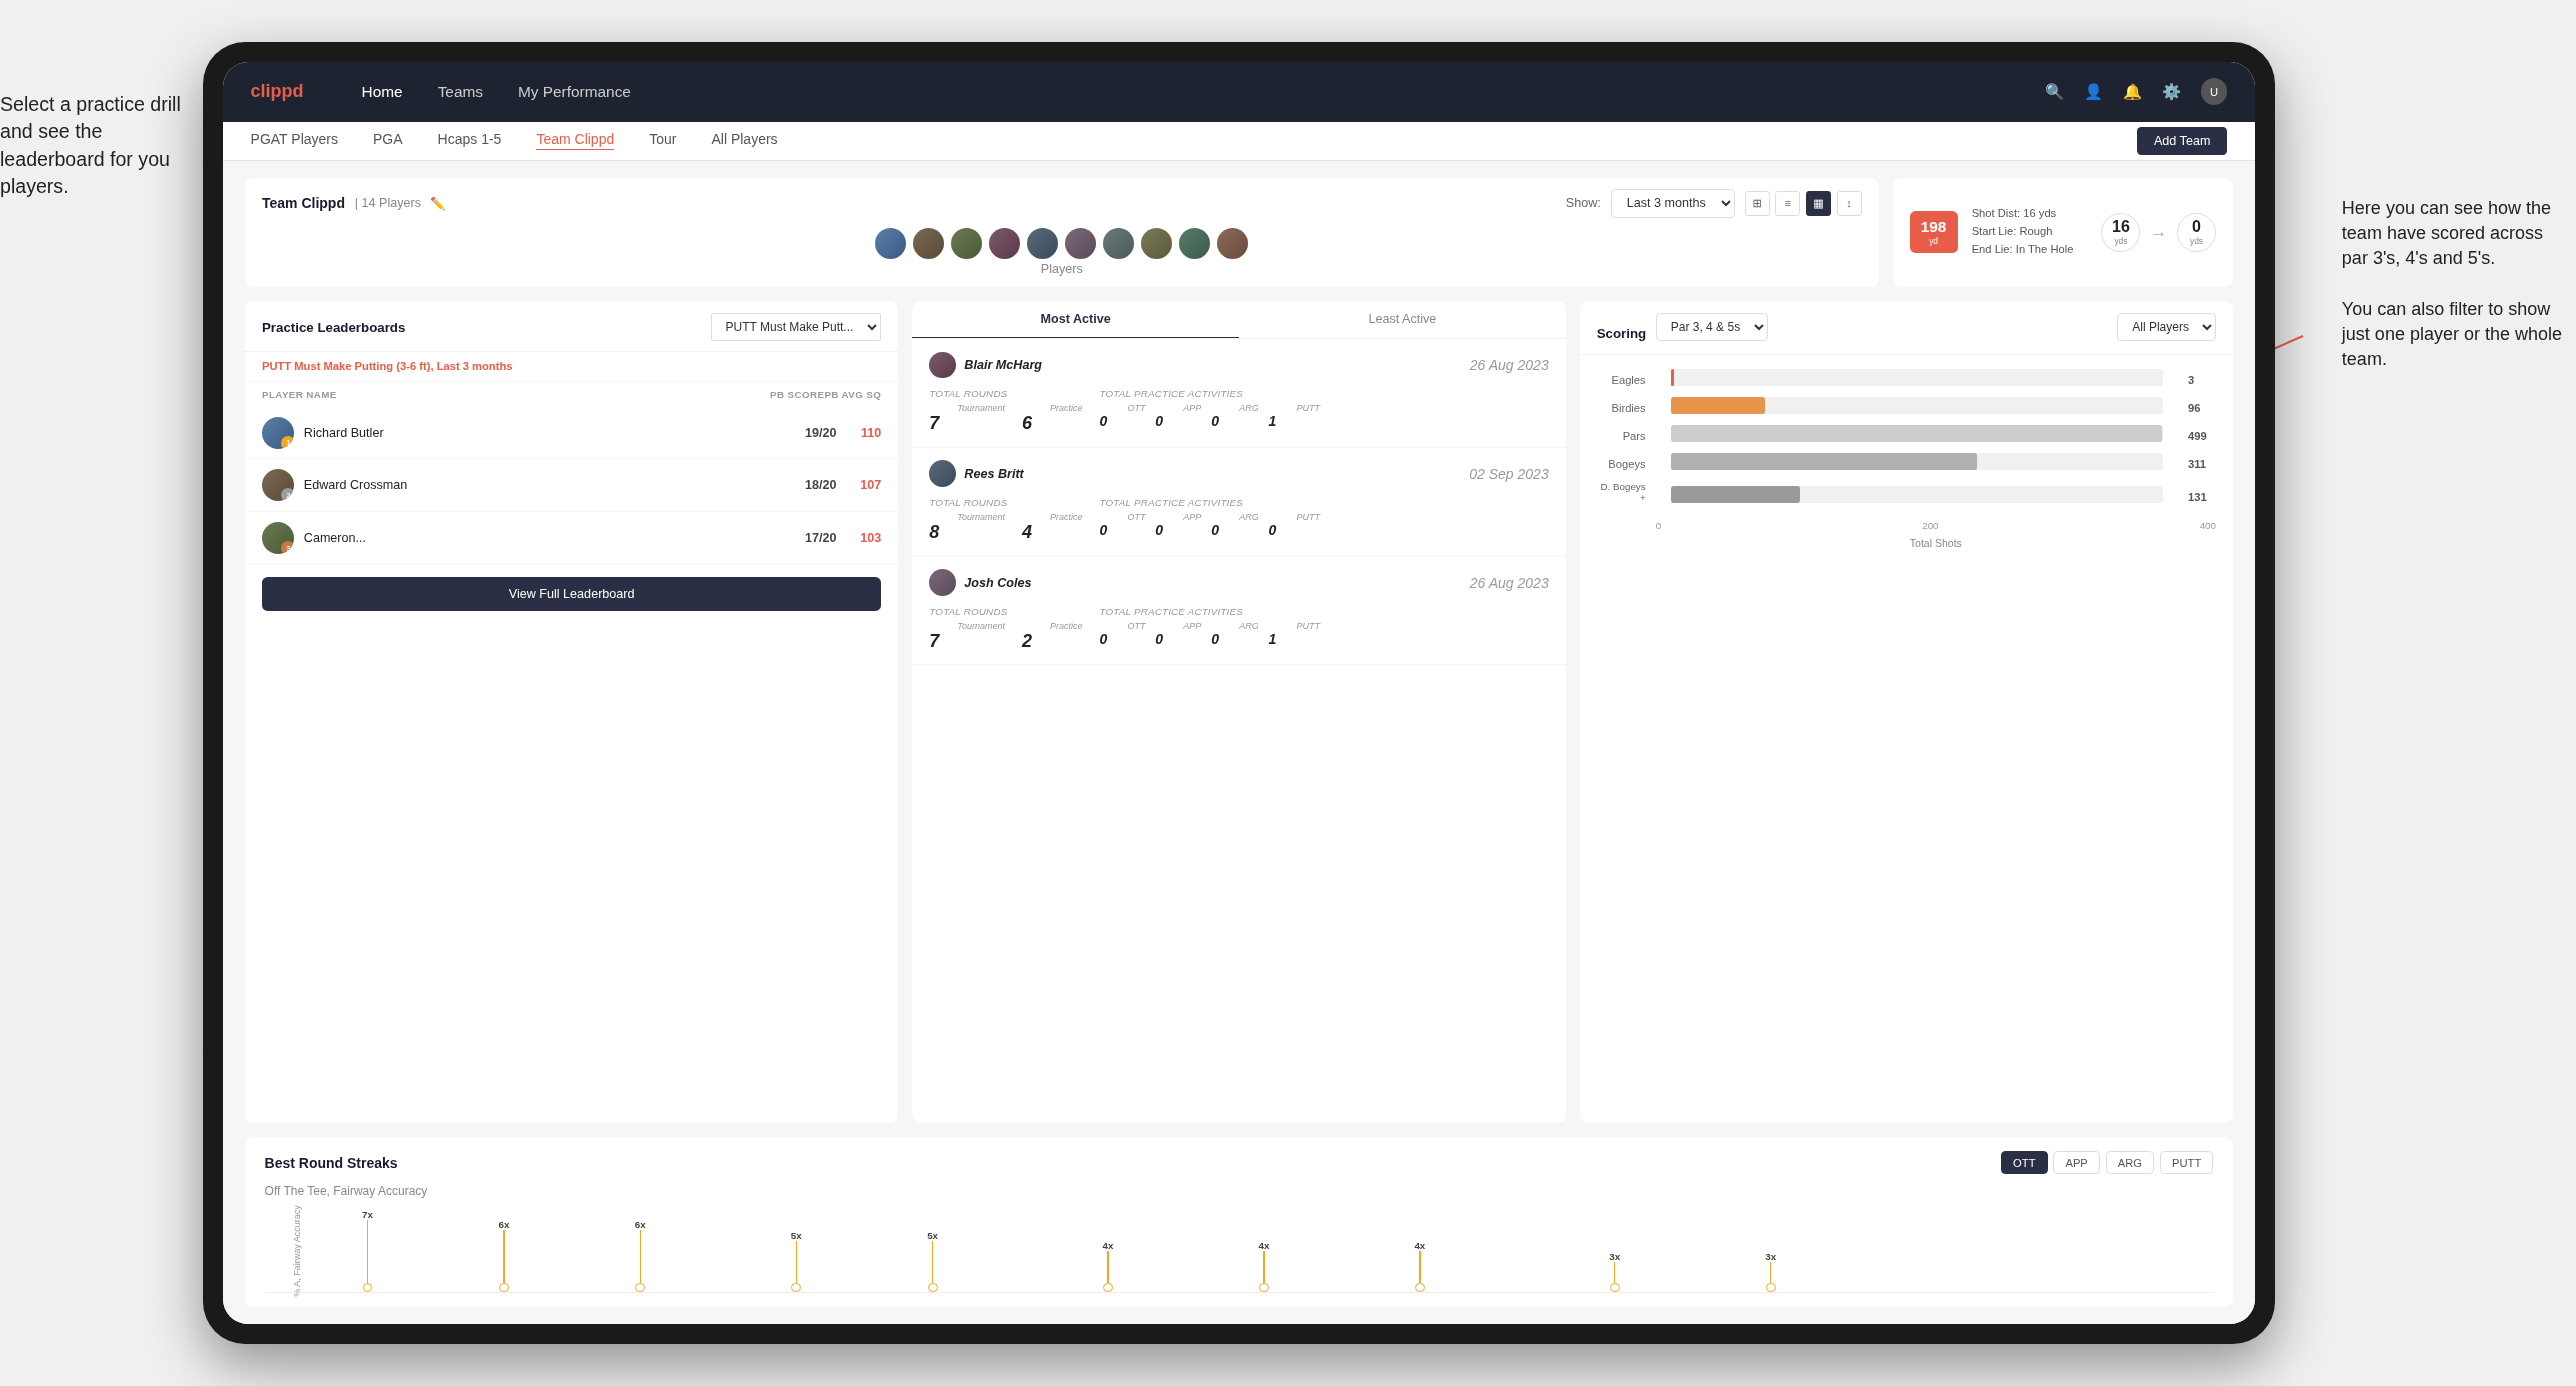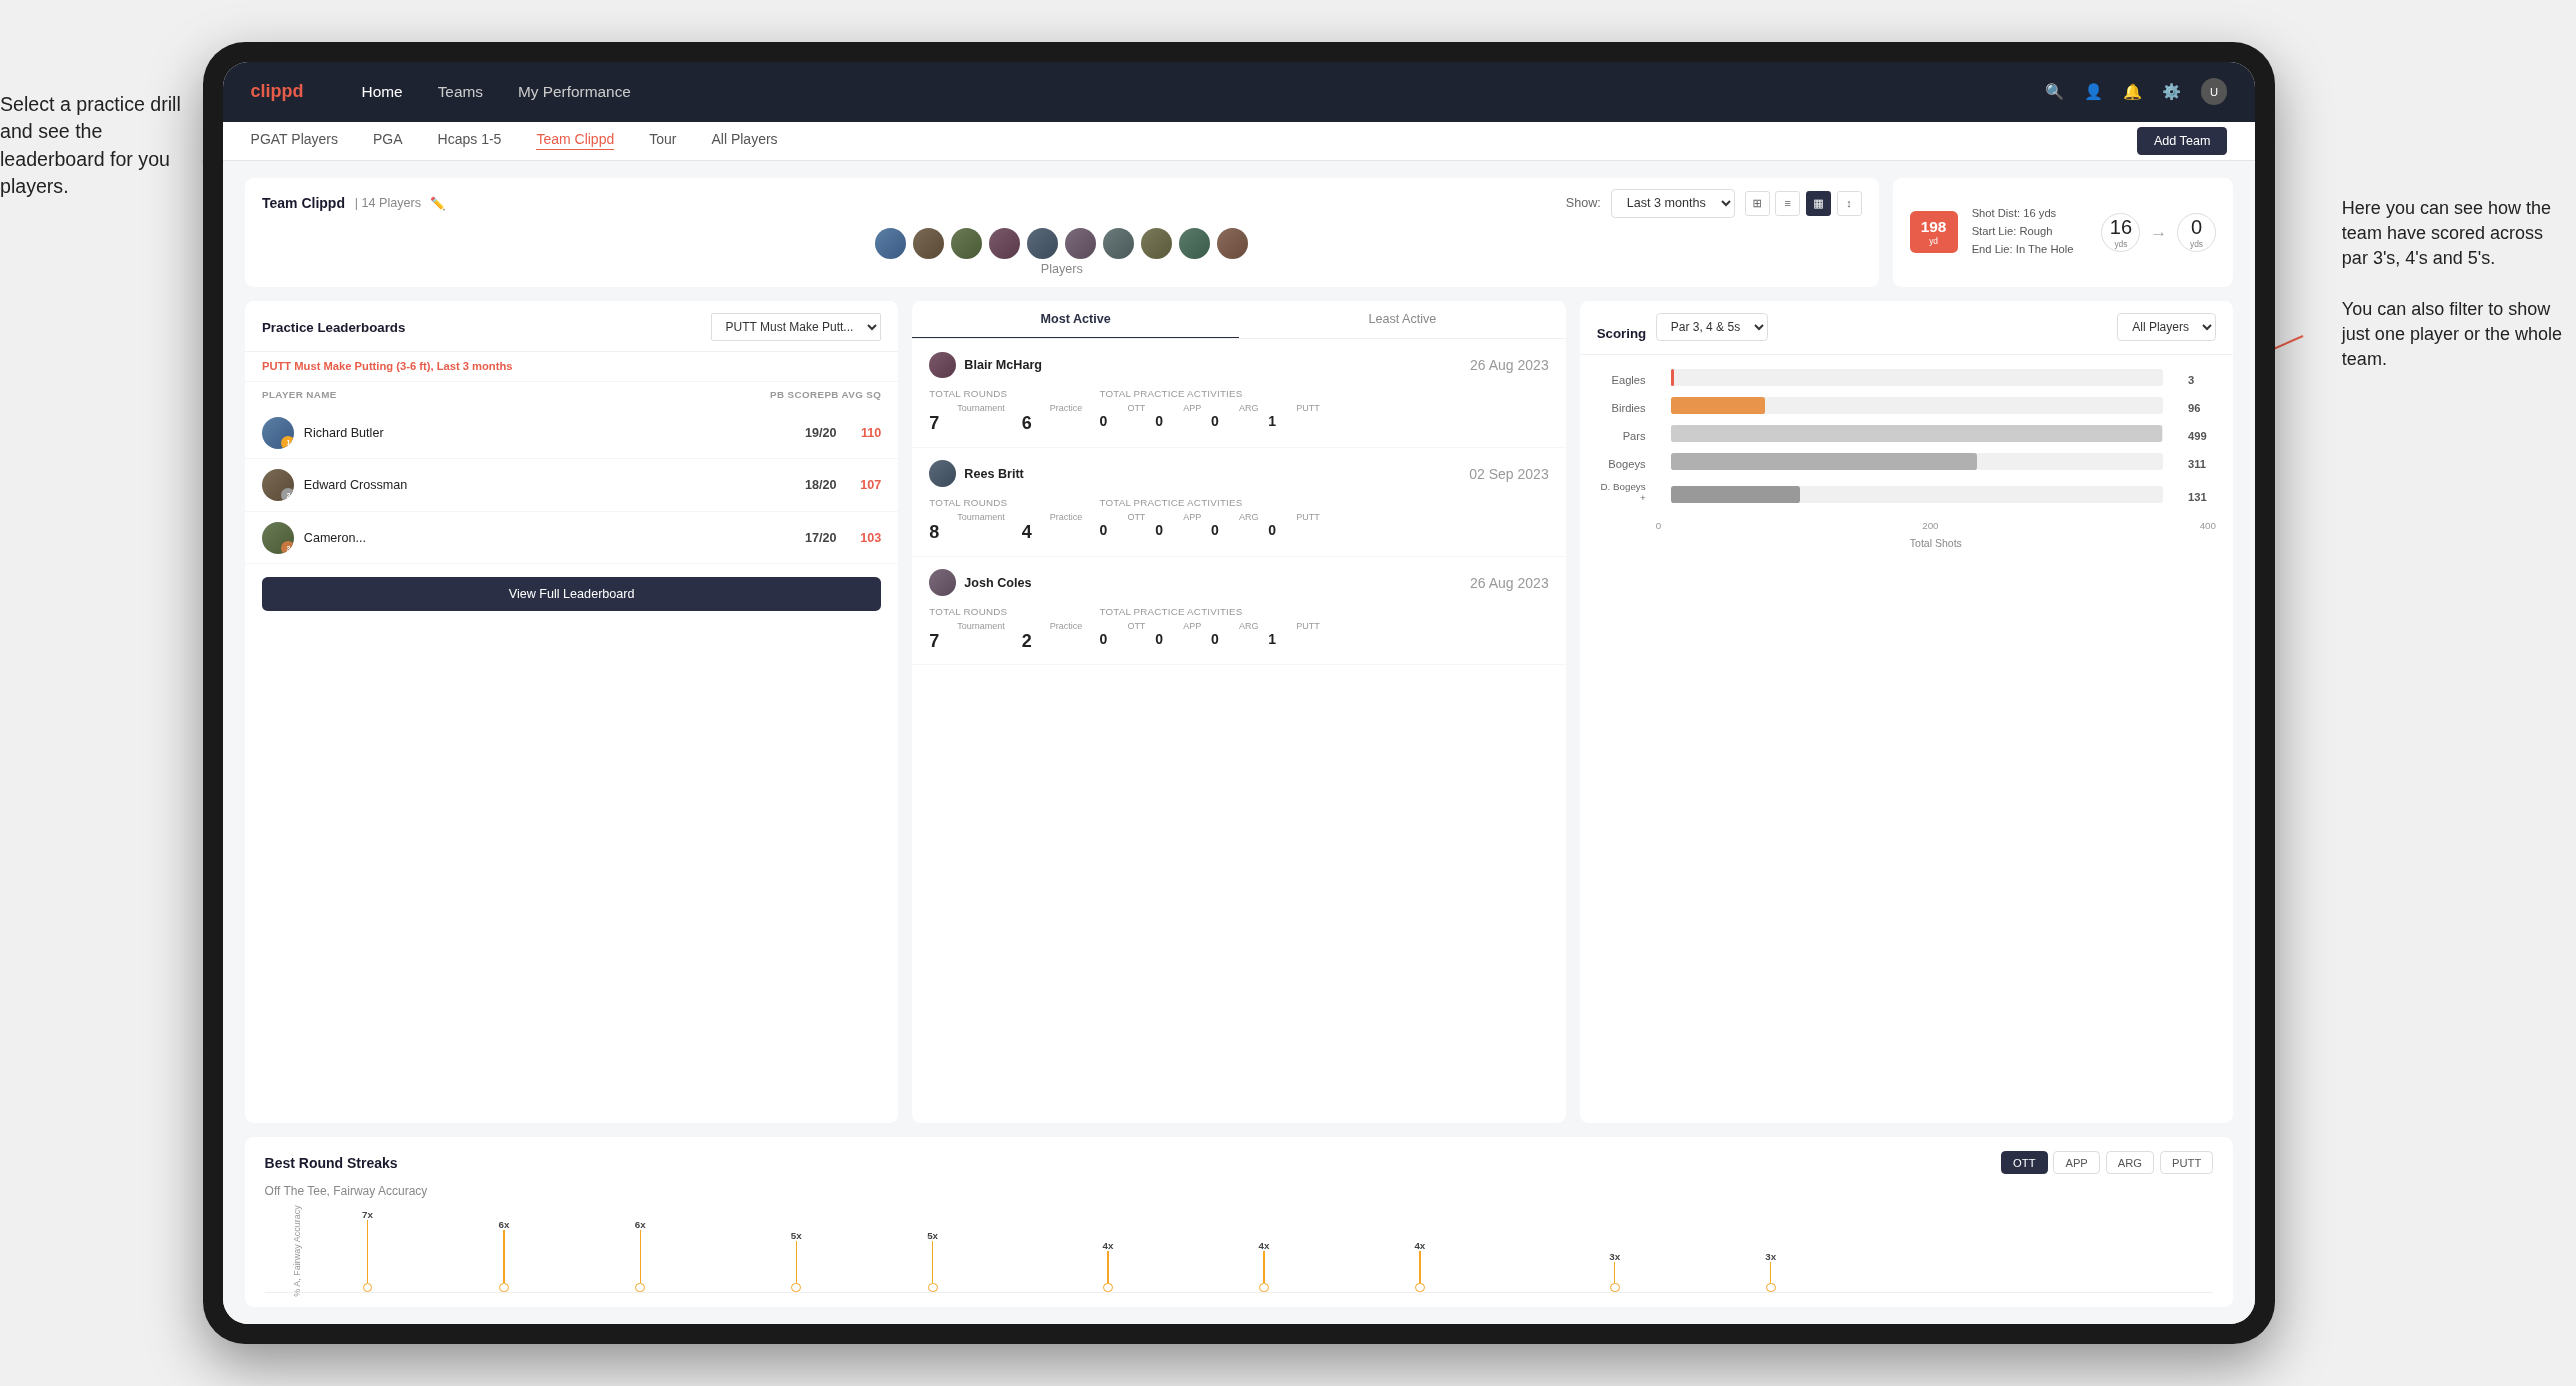--- a/index.html
+++ b/index.html
@@ -232,21 +232,21 @@
     .shot-circle {
       width: 39px;
       height: 39px;
       border-radius: 50%;
       border: 1.4px solid #ddd;
       display: flex;
       flex-direction: column;
       align-items: center;
       justify-content: center;
     }
-    .shot-circle-val { font-size: 20px; font-weight: 400; color: #222; }
+    .shot-circle-val { font-size: 16px; font-weight: 700; color: #222; }
     .shot-circle-unit { font-size: 8.4px; color: #888; }
     .shot-circle-divider { font-size: 17px; color: #aaa; }
 
     
     .three-col {
       display: grid;
       grid-template-columns: 1fr 1fr 1fr;
       gap: 14px;
       flex: 1;
     }
@@ -360,20 +360,21 @@
     }
     .activity-tab.active {
       color: #2a2f45;
       border-bottom-color: #2a2f45;
       font-weight: 600;
     }
 
     .player-activity-item {
       padding: 12.6px 17px;
       border-bottom: 0.7px solid #f5f5f5;
+      font-style: italic;
     }
     .player-act-header {
       display: flex;
       align-items: center;
       justify-content: space-between;
       margin-bottom: 9.8px;
     }
     .player-act-name-row {
       display: flex;
       align-items: center;

